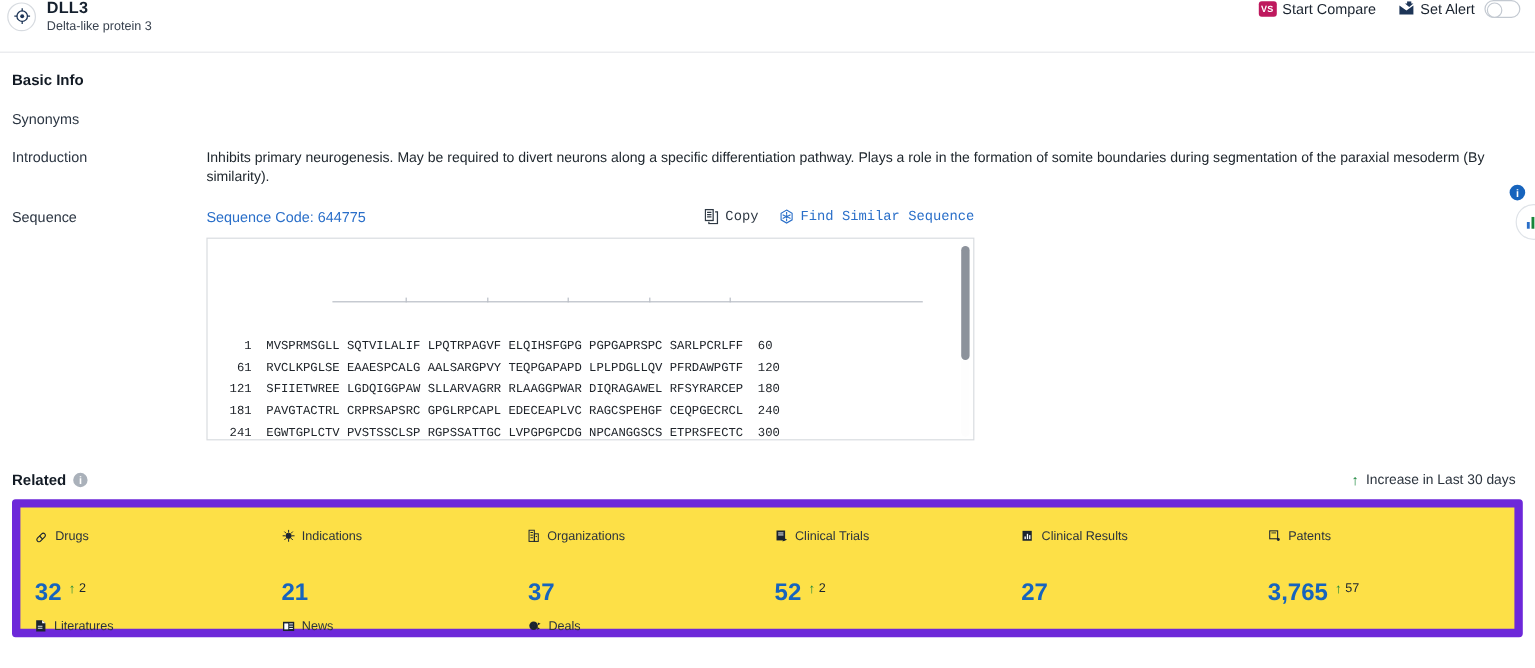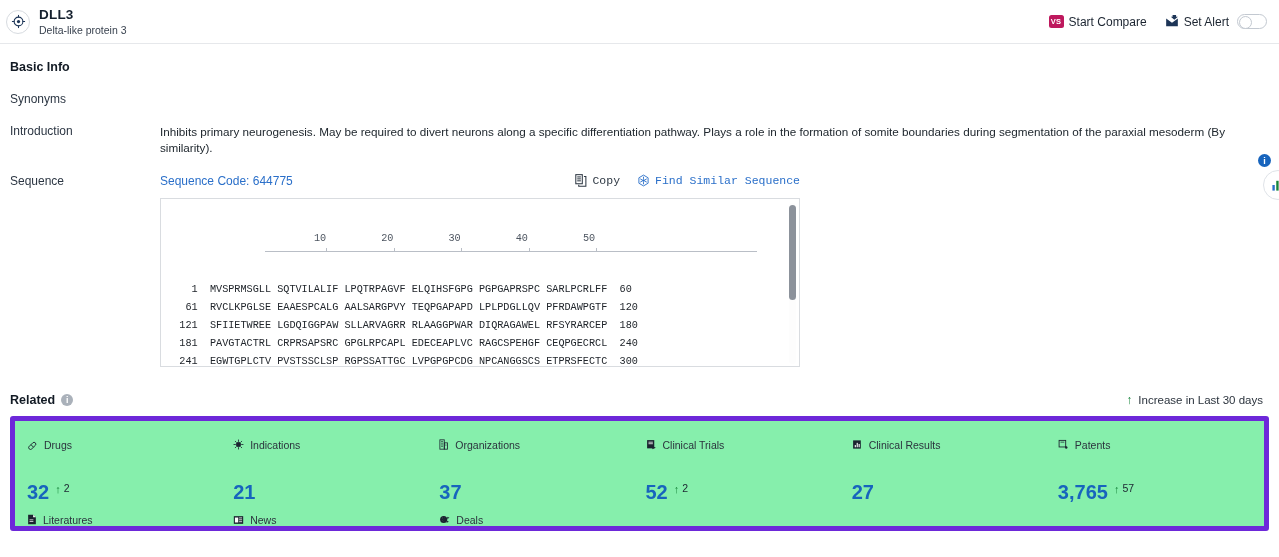--- a/index.html
+++ b/index.html
@@ -10,21 +10,21 @@
     font-family: "Liberation Sans", sans-serif;
     color: #1b1b1b;
     overflow: hidden;
   }
 
   
   .topbar {
     position: relative;
     height: 44px;
     display: flex;
-    align-items: center;
+    align-items: flex-start;
     padding: 0 12px 0 6px;
     border-bottom: 1px solid #e6e8eb;
   }
   .brand { display: flex; align-items: center; gap: 9px; }
   .brand-icon {
     width: 24px; height: 24px;
     border: 1px solid #d7dbe0;
     border-radius: 50%;
     display: flex; align-items: center; justify-content: center;
     flex: 0 0 auto;
@@ -61,21 +61,21 @@
     width: 11px; height: 11px; border-radius: 50%;
     background: #ffffff; border: 1px solid #c3c9d1;
   }
 
   
   .section { padding: 0 10px; }
   .sec-title {
     font-size: 12.5px; font-weight: bold; color: #121a24;
     margin: 16px 0 0 0;
   }
-  .info-row { display: flex; margin-top: 18px; }
+  .info-row { display: flex; margin-top: 18px; gap: 12px; }
   .info-label {
     width: 150px; flex: 0 0 150px;
     font-size: 12px; color: #2c3643;
   }
   .info-val { font-size: 11.7px; color: #20282f; flex: 1; }
   .syn-link { color: #2a6fc9; cursor: pointer; }
   .intro-text { line-height: 1.35; }
 
   
   .seq-head {
@@ -149,28 +149,28 @@
     margin-left: 6px; cursor: pointer;
   }
   .legend {
     margin-left: auto; display: flex; align-items: center; gap: 6px;
     font-size: 11.5px; color: #2b333d;
   }
   .arrow-up { color: #17853a; font-size: 12px; line-height: 1; }
 
   .cards {
     margin-top: 9px;
-    border: 5px solid #6d28d9;
+    border: 7px solid #6d28d9;
     border-radius: 3px;
     display: grid;
     grid-template-columns: repeat(6, 1fr);
     row-gap: 12px;
     padding: 18px 0 10px 12px;
     height: 115px;
-    background: #86efac;
+    background: #fde047;
   }
   .card { cursor: pointer; }
   .card-head {
     display: flex; align-items: center; gap: 6px;
     font-size: 10.5px; color: #2b333d; margin-bottom: 5px;
   }
   .card-val {
     font-size: 20px; font-weight: bold; color: #1764bd;
     line-height: 1; display: flex; align-items: flex-start; gap: 4px; margin-top: 31px;
   }
@@ -283,21 +283,20 @@
               </svg>
             </span>
             <span class="seq-act-find">Find Similar Sequence</span>
           </span>
         </span>
       </div>
 
       <div class="seq-panel">
         <div class="seq-inner">
           <div class="ruler-wrap">
-            <div class="ruler-nums" id="ruler-nums">        10         20         30         40         50</div>
             <div class="ruler-line"></div>
             <div id="ruler-ticks"><div class="ruler-tick" style="left: 61.3px;"></div><div class="ruler-tick" style="left: 128.73px;"></div><div class="ruler-tick" style="left: 196.16px;"></div><div class="ruler-tick" style="left: 263.59px;"></div><div class="ruler-tick" style="left: 331.02px;"></div></div>
           </div>
           <div class="seq-rows" id="seq-rows"><div class="seq-row">     1  MVSPRMSGLL SQTVILALIF LPQTRPAGVF ELQIHSFGPG PGPGAPRSPC SARLPCRLFF  60</div><div class="seq-row">    61  RVCLKPGLSE EAAESPCALG AALSARGPVY TEQPGAPAPD LPLPDGLLQV PFRDAWPGTF  120</div><div class="seq-row">   121  SFIIETWREE LGDQIGGPAW SLLARVAGRR RLAAGGPWAR DIQRAGAWEL RFSYRARCEP  180</div><div class="seq-row">   181  PAVGTACTRL CRPRSAPSRC GPGLRPCAPL EDECEAPLVC RAGCSPEHGF CEQPGECRCL  240</div><div class="seq-row">   241  EGWTGPLCTV PVSTSSCLSP RGPSSATTGC LVPGPGPCDG NPCANGGSCS ETPRSFECTC  300</div></div>
         </div>
         <div class="seq-scrollbar">
           <div class="seq-thumb"></div>
         </div>
       </div>
 

